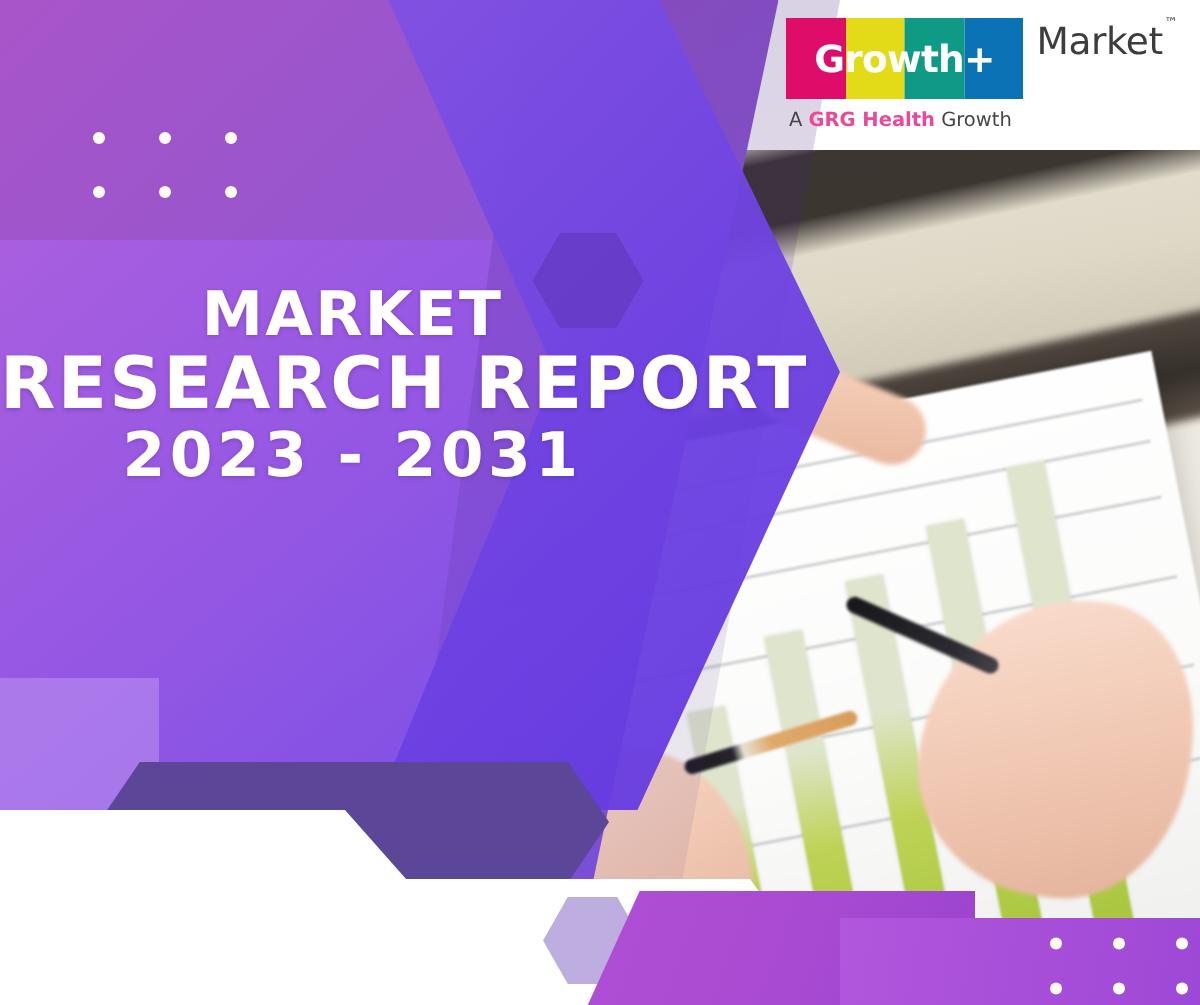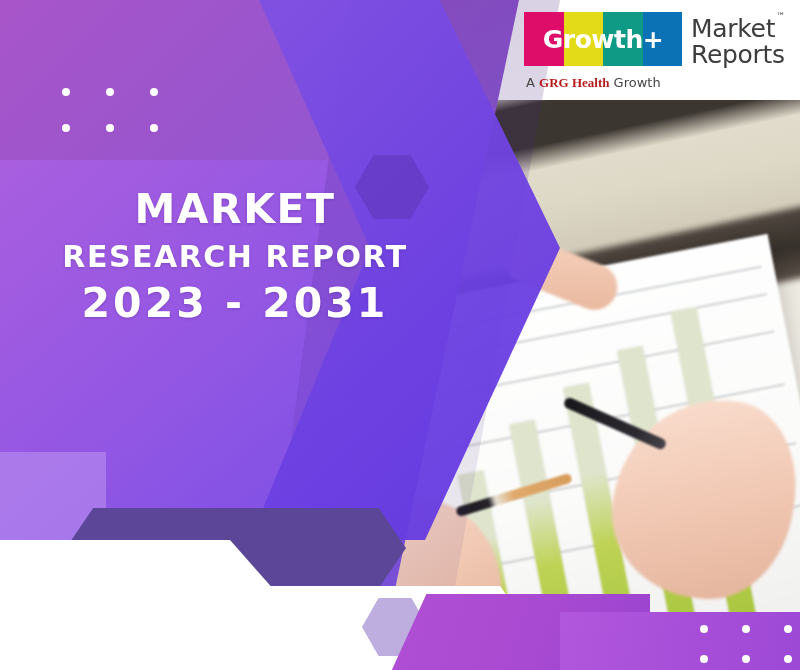--- a/index.html
+++ b/index.html
@@ -300,21 +300,21 @@
     display: block;
     color: #ffffff;
     font-family: "DejaVu Sans", sans-serif;
     font-weight: bold;
     font-size: 41px;
     line-height: 47px;
     letter-spacing: 1.5px;
     text-shadow: 0 1px 3px rgba(50,20,100,.25);
     white-space: nowrap;
   }
-  .title-line.l2 { font-size: 30px; }
+  .title-line.l2 { font-size: 48px; }
   .title-line.l3 { letter-spacing: 3px; }
 
   
   .url-link {
     position: absolute;
     left: 24px;
     top: 585px;
     z-index: 8;
     color: #b44fd8;
     font-family: "DejaVu Sans", sans-serif;
@@ -384,21 +384,21 @@
     color: #3d3d3d;
   }
   .logo-tagline {
     margin-top: 7px;
     margin-left: 2px;
     font-family: "DejaVu Sans", sans-serif;
     font-size: 13px;
     color: #454545;
     white-space: nowrap;
   }
-  .logo-tagline b { color: #b91c1c; font-family: Liberation Serif, serif; }
+  .logo-tagline b { color: #ec4899; }
 </style>
 </head>
 <body>
 
 <div id="cover">
 
   <div class="photo">
     <div class="photo-inner"></div>
     <div class="photo-wood"></div>
     <div class="folder"></div>
@@ -475,19 +475,18 @@
     <div class="logo-row">
       <div class="logo-mark">
         <div class="band" style="background:#de0d6a"></div>
         <div class="band" style="background:#e3db17"></div>
         <div class="band" style="background:#0f9a86"></div>
         <div class="band" style="background:#0b72b5"></div>
         <div class="logo-wordmark">Growth+</div>
       </div>
       <div class="logo-text">
         <span class="lt"><span>Market</span><span class="tm">™</span></span>
-        <span class="lt">Reports</span>
       </div>
     </div>
     <div class="logo-tagline"><span>A </span><b>GRG Health</b><span> Growth</span></div>
   </div>
 
 </div>
 
 </body></html>

